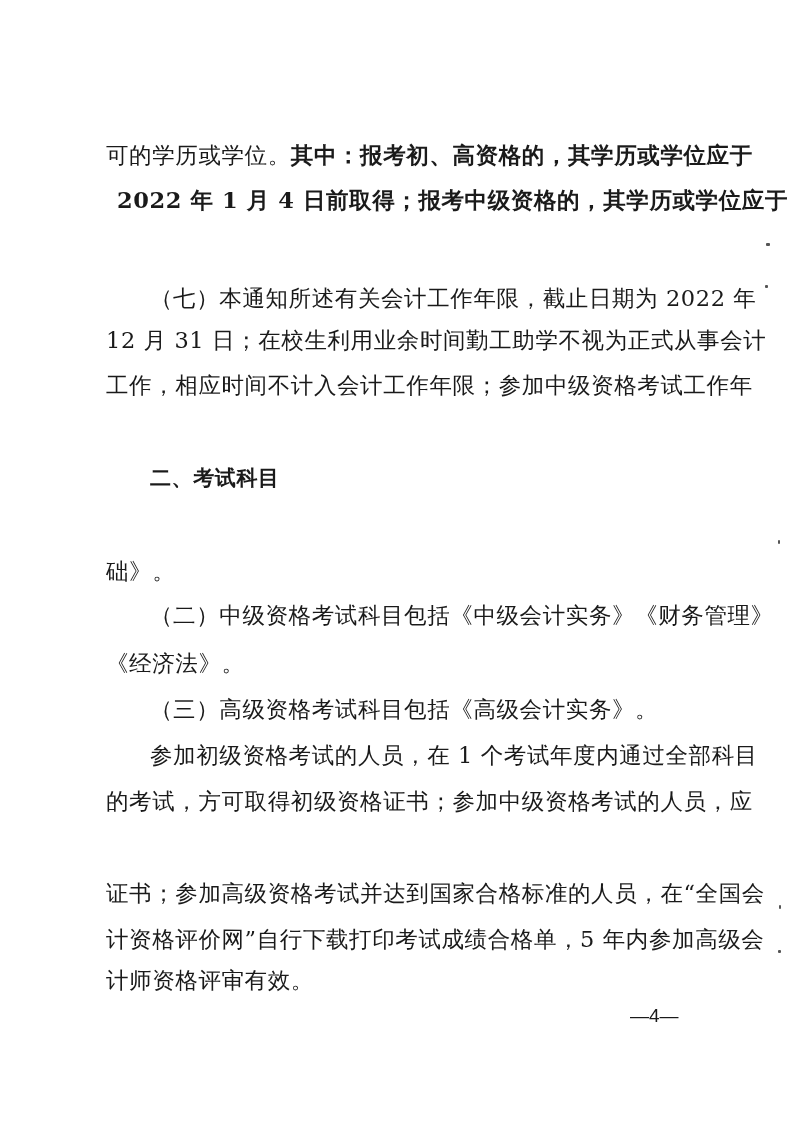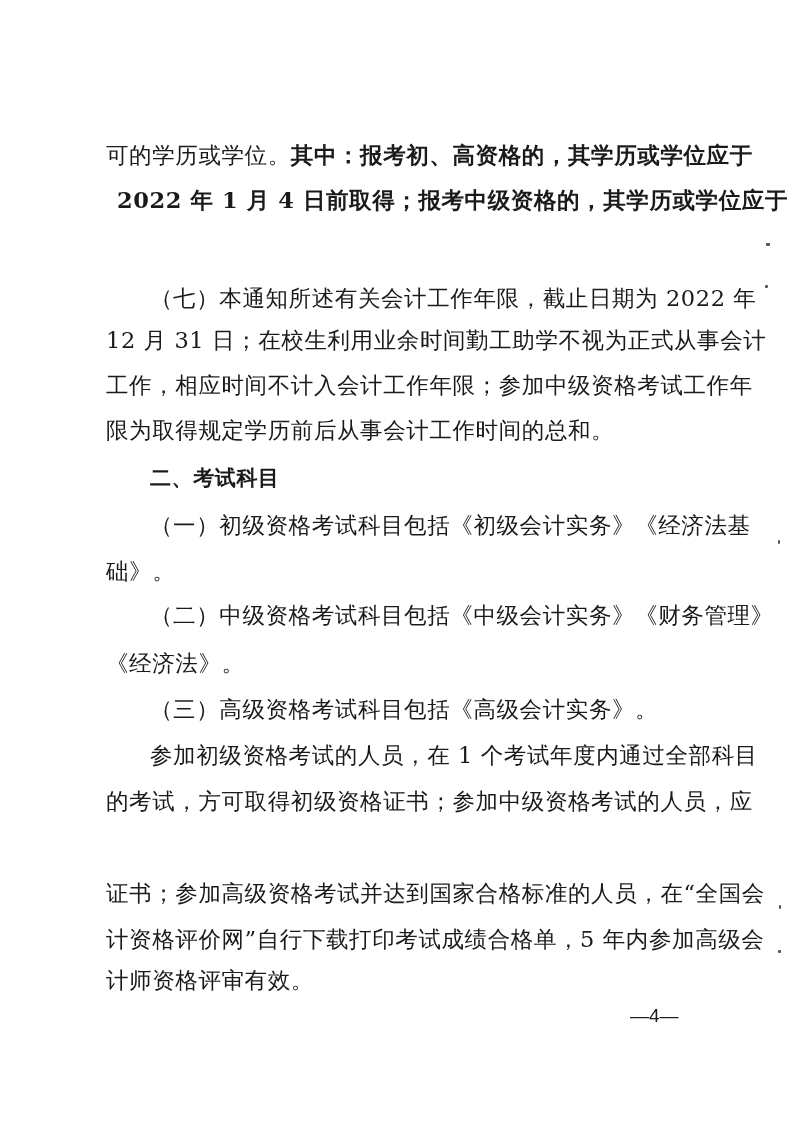--- a/index.html
+++ b/index.html
@@ -56,25 +56,23 @@
 <div class="page">
 
   <div class="line" style="top:140px;">
     <span>可的学历或学位。</span><span class="bold">其中：报考初、高资格的，其学历或学位应于</span>
   </div>
   <div class="line bold" style="top:185px;margin-left:11px;">2022 年 1 月 4 日前取得；报考中级资格的，其学历或学位应于</div>
 
   <div class="line indent" style="top:264px;margin-top:19px;">（七）本通知所述有关会计工作年限，截止日期为 2022 年</div>
   <div class="line" style="top:325px;">12 月 31 日；在校生利用业余时间勤工助学不视为正式从事会计</div>
   <div class="line" style="top:370px;">工作，相应时间不计入会计工作年限；参加中级资格考试工作年</div>
-  <div class="line" style="top:415px;">限为取得规定学历前后从事会计工作时间的总和。</div>
 
   <div class="line indent heading" style="top:463px;">二、考试科目</div>
 
-  <div class="line indent" style="top:510px;">（一）初级资格考试科目包括《初级会计实务》《经济法基</div>
   <div class="line" style="top:556px;">础》。</div>
 
   <div class="line indent" style="top:602px;font-family:Liberation Mono, monospace;">（二）中级资格考试科目包括《中级会计实务》《财务管理》</div>
   <div class="line" style="top:648px;">《经济法》。</div>
 
   <div class="line indent" style="top:694px;">（三）高级资格考试科目包括《高级会计实务》。</div>
 
   <div class="line indent" style="top:740px;">参加初级资格考试的人员，在 1 个考试年度内通过全部科目</div>
   <div class="line" style="top:786px;">的考试，方可取得初级资格证书；参加中级资格考试的人员，应</div>
   <div class="line" style="top:878px;">证书；参加高级资格考试并达到国家合格标准的人员，在“全国会</div>

